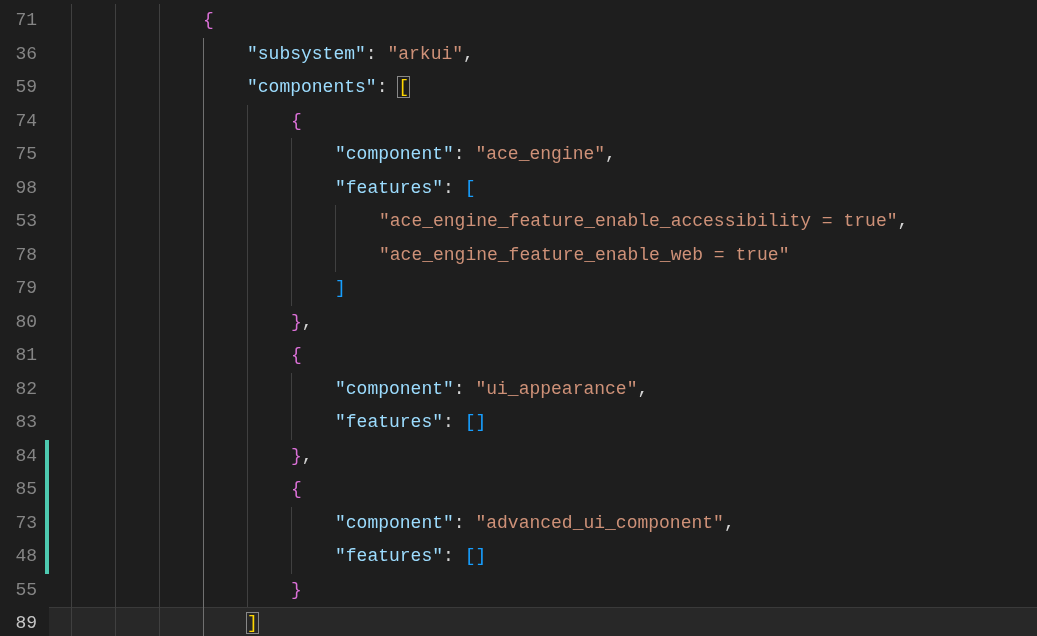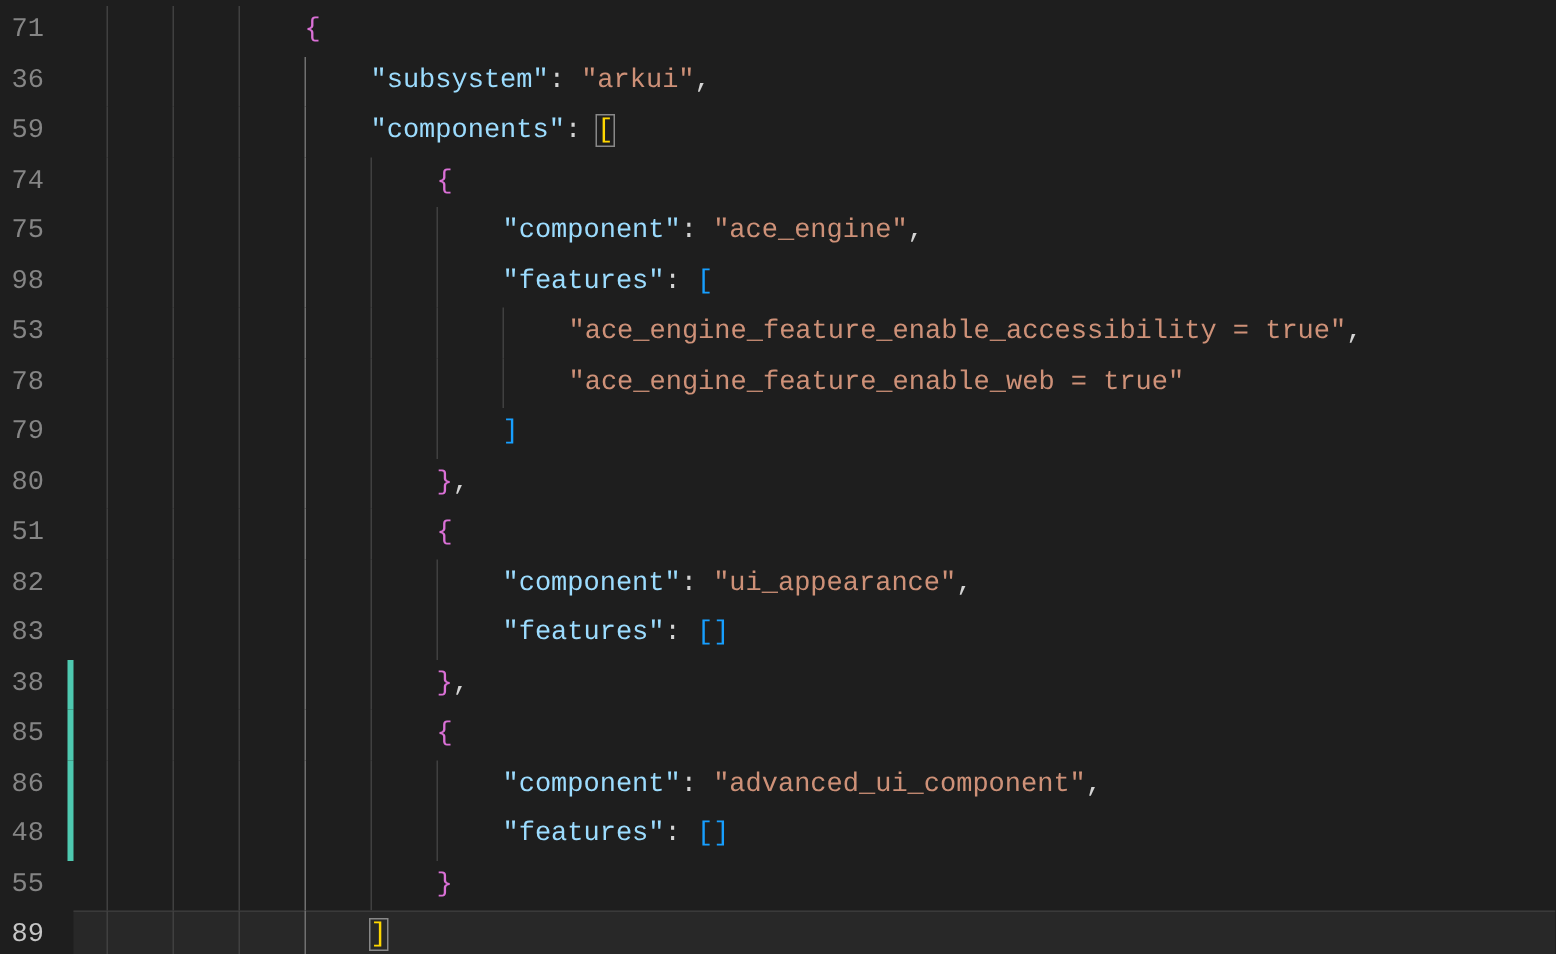--- a/index.html
+++ b/index.html
@@ -30,21 +30,21 @@
     }
     .change-bar {
       height: 33.5px;
       width: 4px;
     }
     .change-bar.modified {
       background: #4ec9b0;
     }
     .line-number {
       color: #858585;
-      text-align: center;
+      text-align: right;
       padding-right: 8px;
       height: 33.5px;
       line-height: 33.5px;
       font-size: 18px;
     }
     .line-number.active {
       color: #c6c6c6;
     }
     .code-area {
       flex: 1;
@@ -98,26 +98,26 @@
       <div class="line-number">71</div>
       <div class="line-number">36</div>
       <div class="line-number">59</div>
       <div class="line-number">74</div>
       <div class="line-number">75</div>
       <div class="line-number">98</div>
       <div class="line-number">53</div>
       <div class="line-number">78</div>
       <div class="line-number">79</div>
       <div class="line-number">80</div>
-      <div class="line-number">51</div>
+      <div class="line-number">81</div>
       <div class="line-number">82</div>
       <div class="line-number">83</div>
-      <div class="line-number">38</div>
+      <div class="line-number">84</div>
       <div class="line-number">85</div>
-      <div class="line-number">86</div>
+      <div class="line-number">73</div>
       <div class="line-number">48</div>
       <div class="line-number">55</div>
       <div class="line-number active">89</div>
     </div>
   <div class="gutter-change" id="changebar">
       <div class="change-bar"></div>
       <div class="change-bar"></div>
       <div class="change-bar"></div>
       <div class="change-bar"></div>
       <div class="change-bar"></div>

